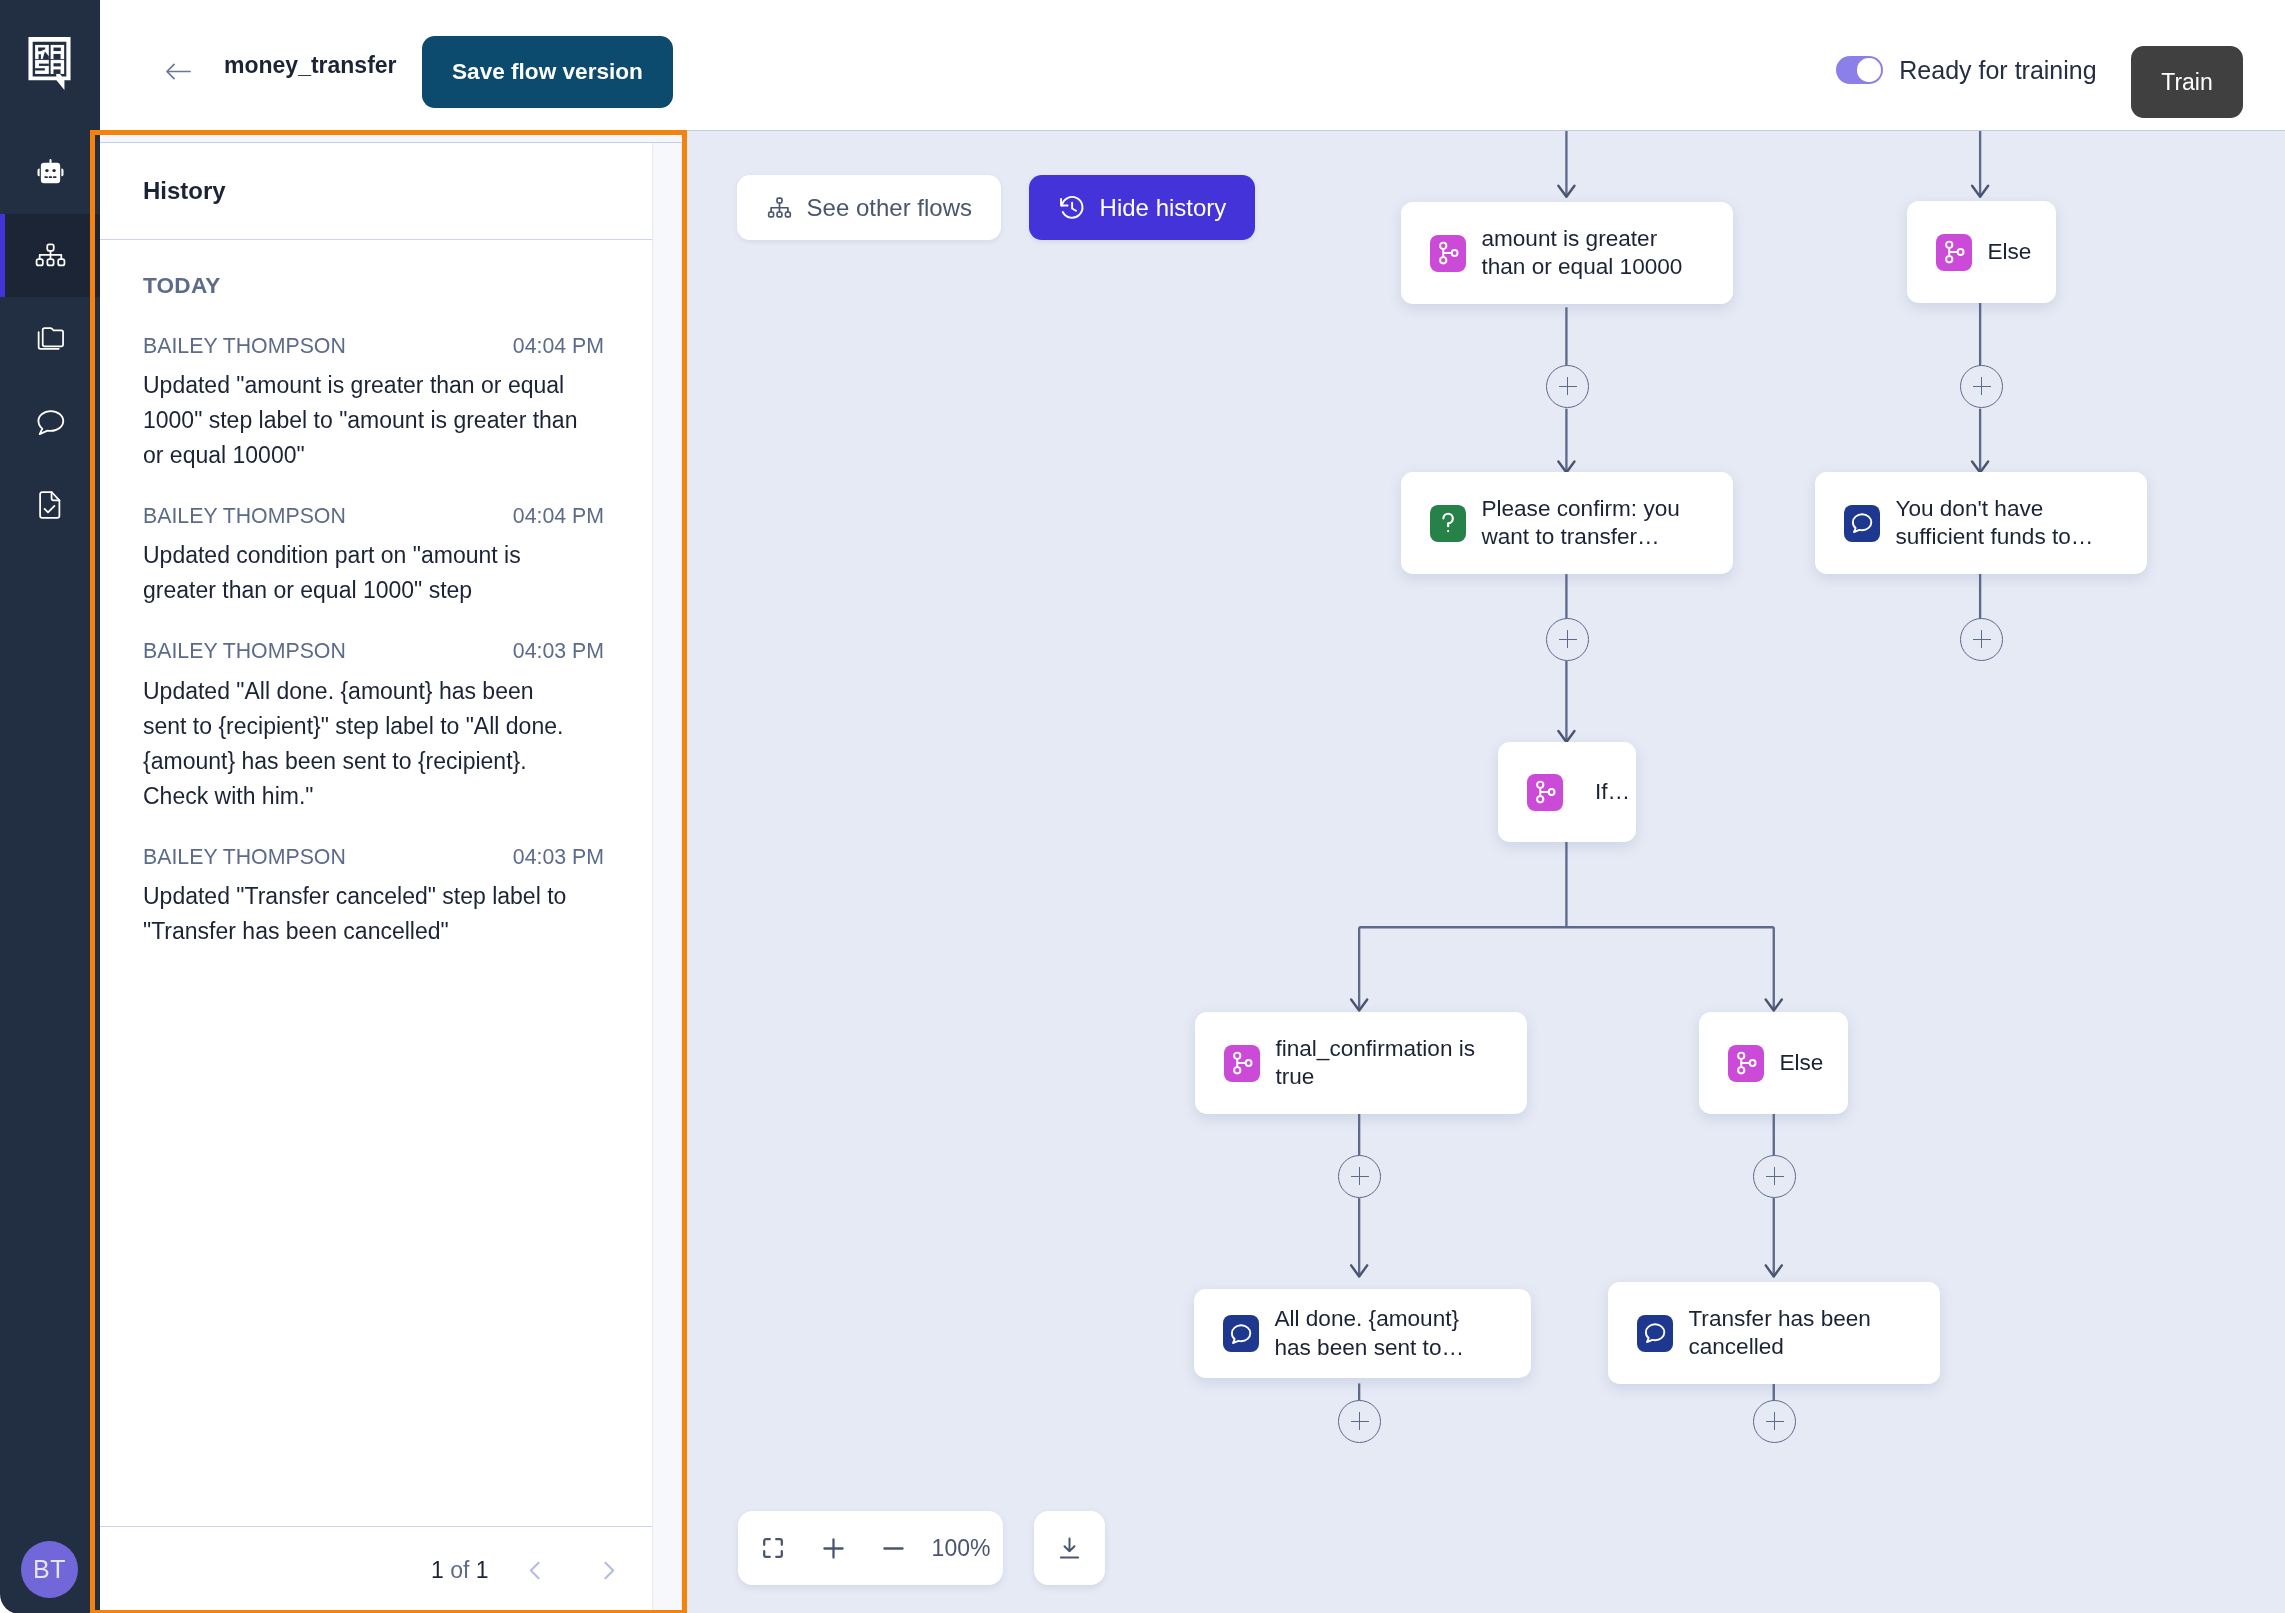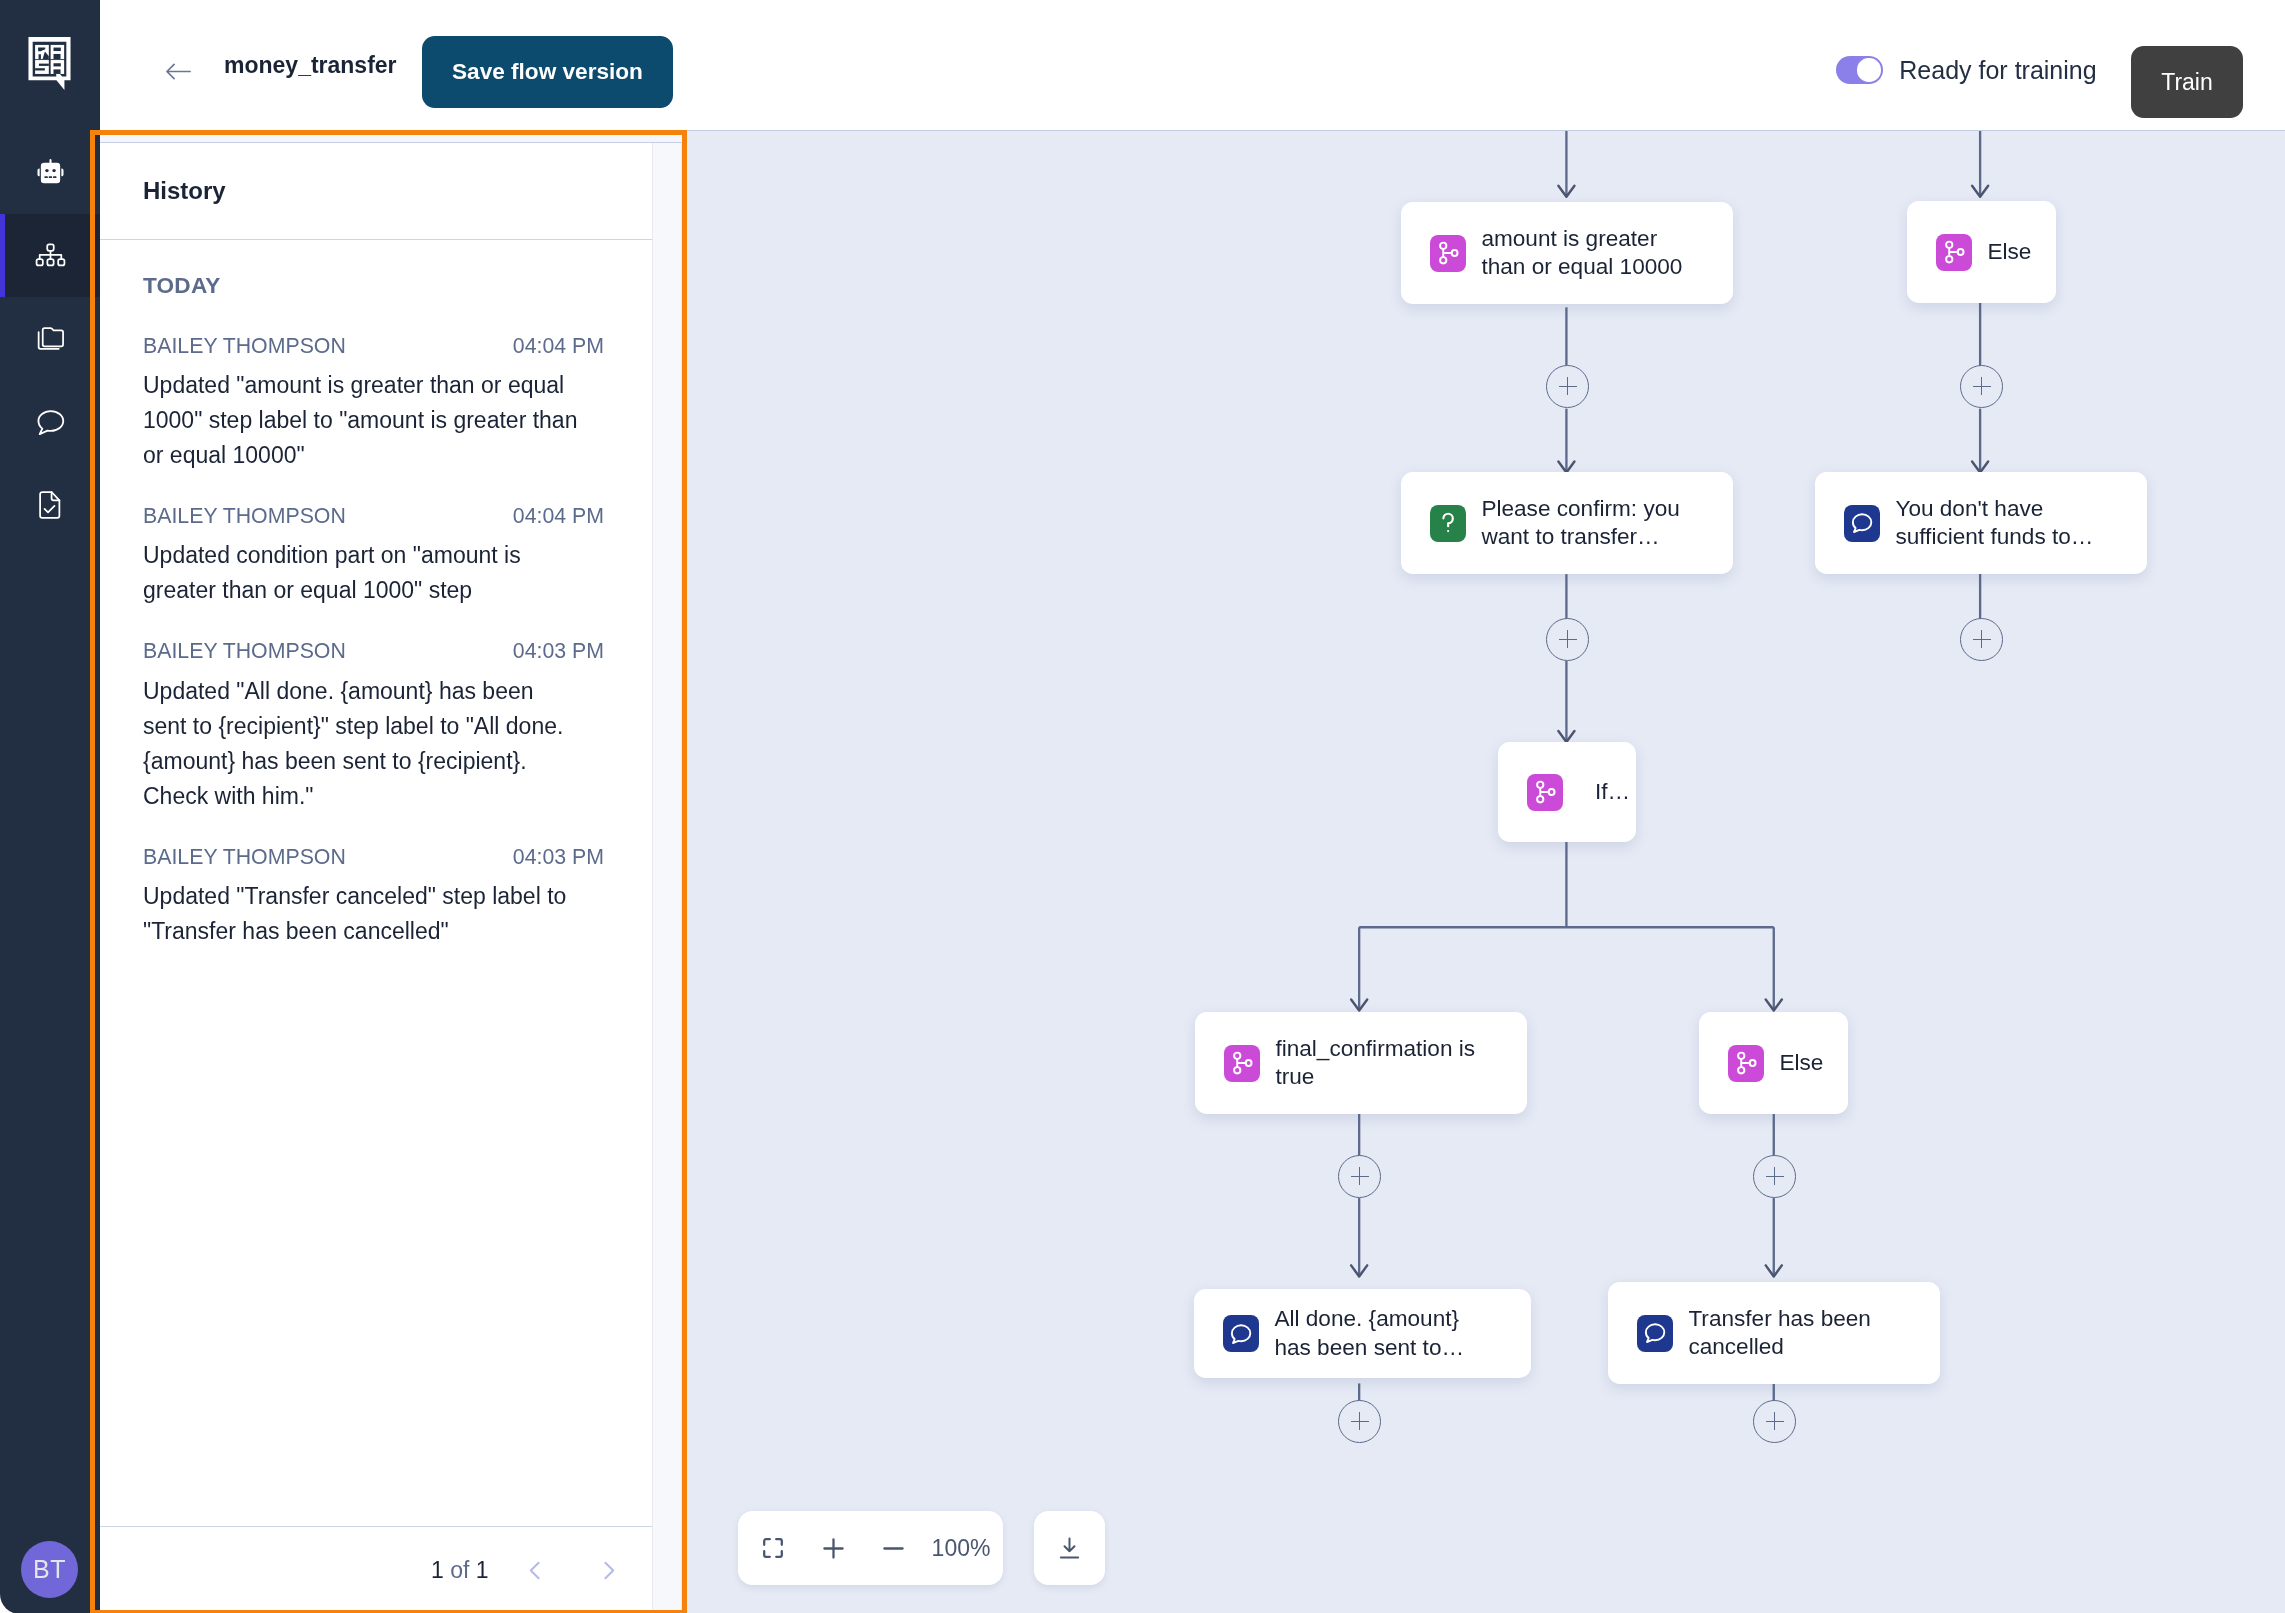--- a/index.html
+++ b/index.html
@@ -436,20 +436,40 @@
     <div class="plus" style="left:1653px;top:1024px;">
         <i></i>
       </div>
     <div class="plus" style="left:1238px;top:1269px;">
         <i></i>
       </div>
     <div class="plus" style="left:1653px;top:1269px;">
         <i></i>
       </div>
 
+    <div class="canvas-buttons">
+      <div class="btn-pill btn-white">
+        <svg width="27" height="27" viewBox="0 0 24 24" fill="none" stroke="#4a5570" stroke-width="1.5" stroke-linecap="round" stroke-linejoin="round">
+          <rect x="9.8" y="3.6" width="4.4" height="4.4" rx="1.3"></rect>
+          <rect x="2.4" y="16.0" width="4.3" height="4.3" rx="1.3"></rect>
+          <rect x="9.85" y="16.0" width="4.3" height="4.3" rx="1.3"></rect>
+          <rect x="17.3" y="16.0" width="4.3" height="4.3" rx="1.3"></rect>
+          <path d="M12 8v4.2M4.55 16v-3.8h14.9v3.8M12 12.2v3.8"></path>
+        </svg>
+        <span>See other flows</span>
+      </div>
+      <div class="btn-pill btn-blue">
+        <svg width="28" height="28" viewBox="0 0 24 24" fill="none" stroke="#fff" stroke-width="1.65" stroke-linecap="round" stroke-linejoin="round">
+          <path d="M2.6 4.3v5.6h5.6"></path>
+          <path d="M3.3 9.9a8.9 8.9 0 1 1 .8 5.5"></path>
+          <path d="M12.1 7.4v5.0l3.3 2.0"></path>
+        </svg>
+        <span>Hide history</span>
+      </div>
+    </div>
 
     <div class="zoombar">
       <div class="zi">
         <svg width="22" height="22" viewBox="0 0 24 24" fill="none" stroke="#4a5570" stroke-width="2.5" stroke-linecap="round" stroke-linejoin="round">
           <path d="M2.4 8.5V4.3a1.9 1.9 0 0 1 1.9-1.9h4.2M15.5 2.4h4.2a1.9 1.9 0 0 1 1.9 1.9v4.2M21.6 15.5v4.2a1.9 1.9 0 0 1-1.9 1.9h-4.2M8.5 21.6H4.3a1.9 1.9 0 0 1-1.9-1.9v-4.2"></path>
         </svg>
       </div>
       <div class="zi">
         <svg width="21" height="21" viewBox="0 0 24 24" fill="none" stroke="#4a5570" stroke-width="2.6" stroke-linecap="round">
           <path d="M12 1.6v20.8M1.6 12h20.8"></path>

